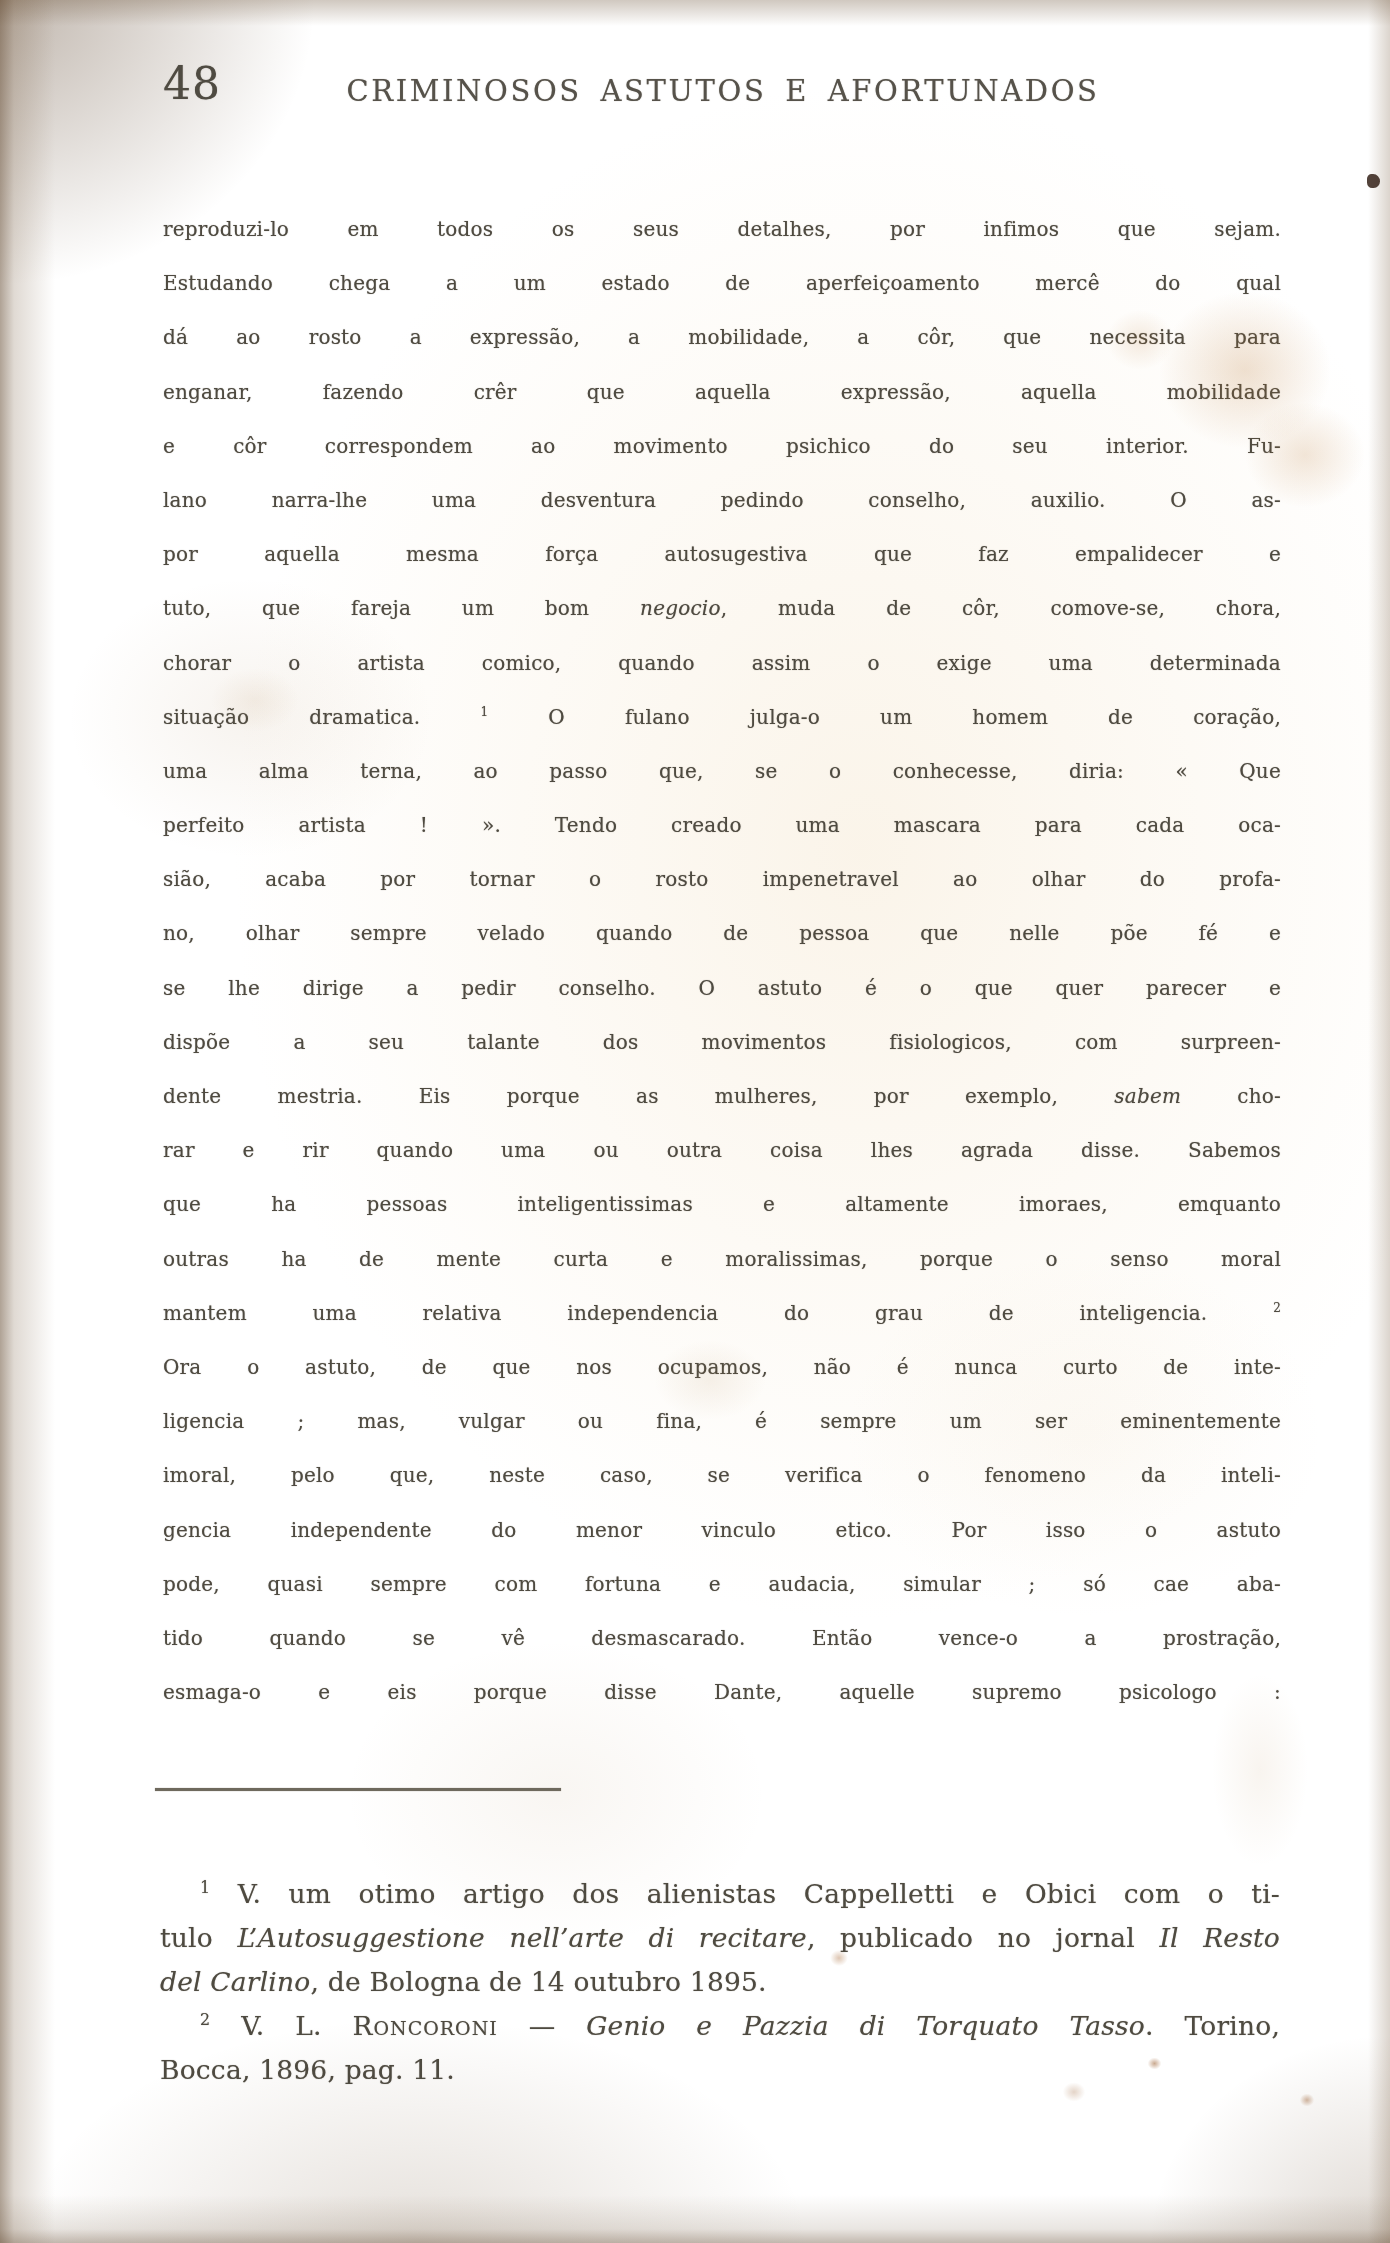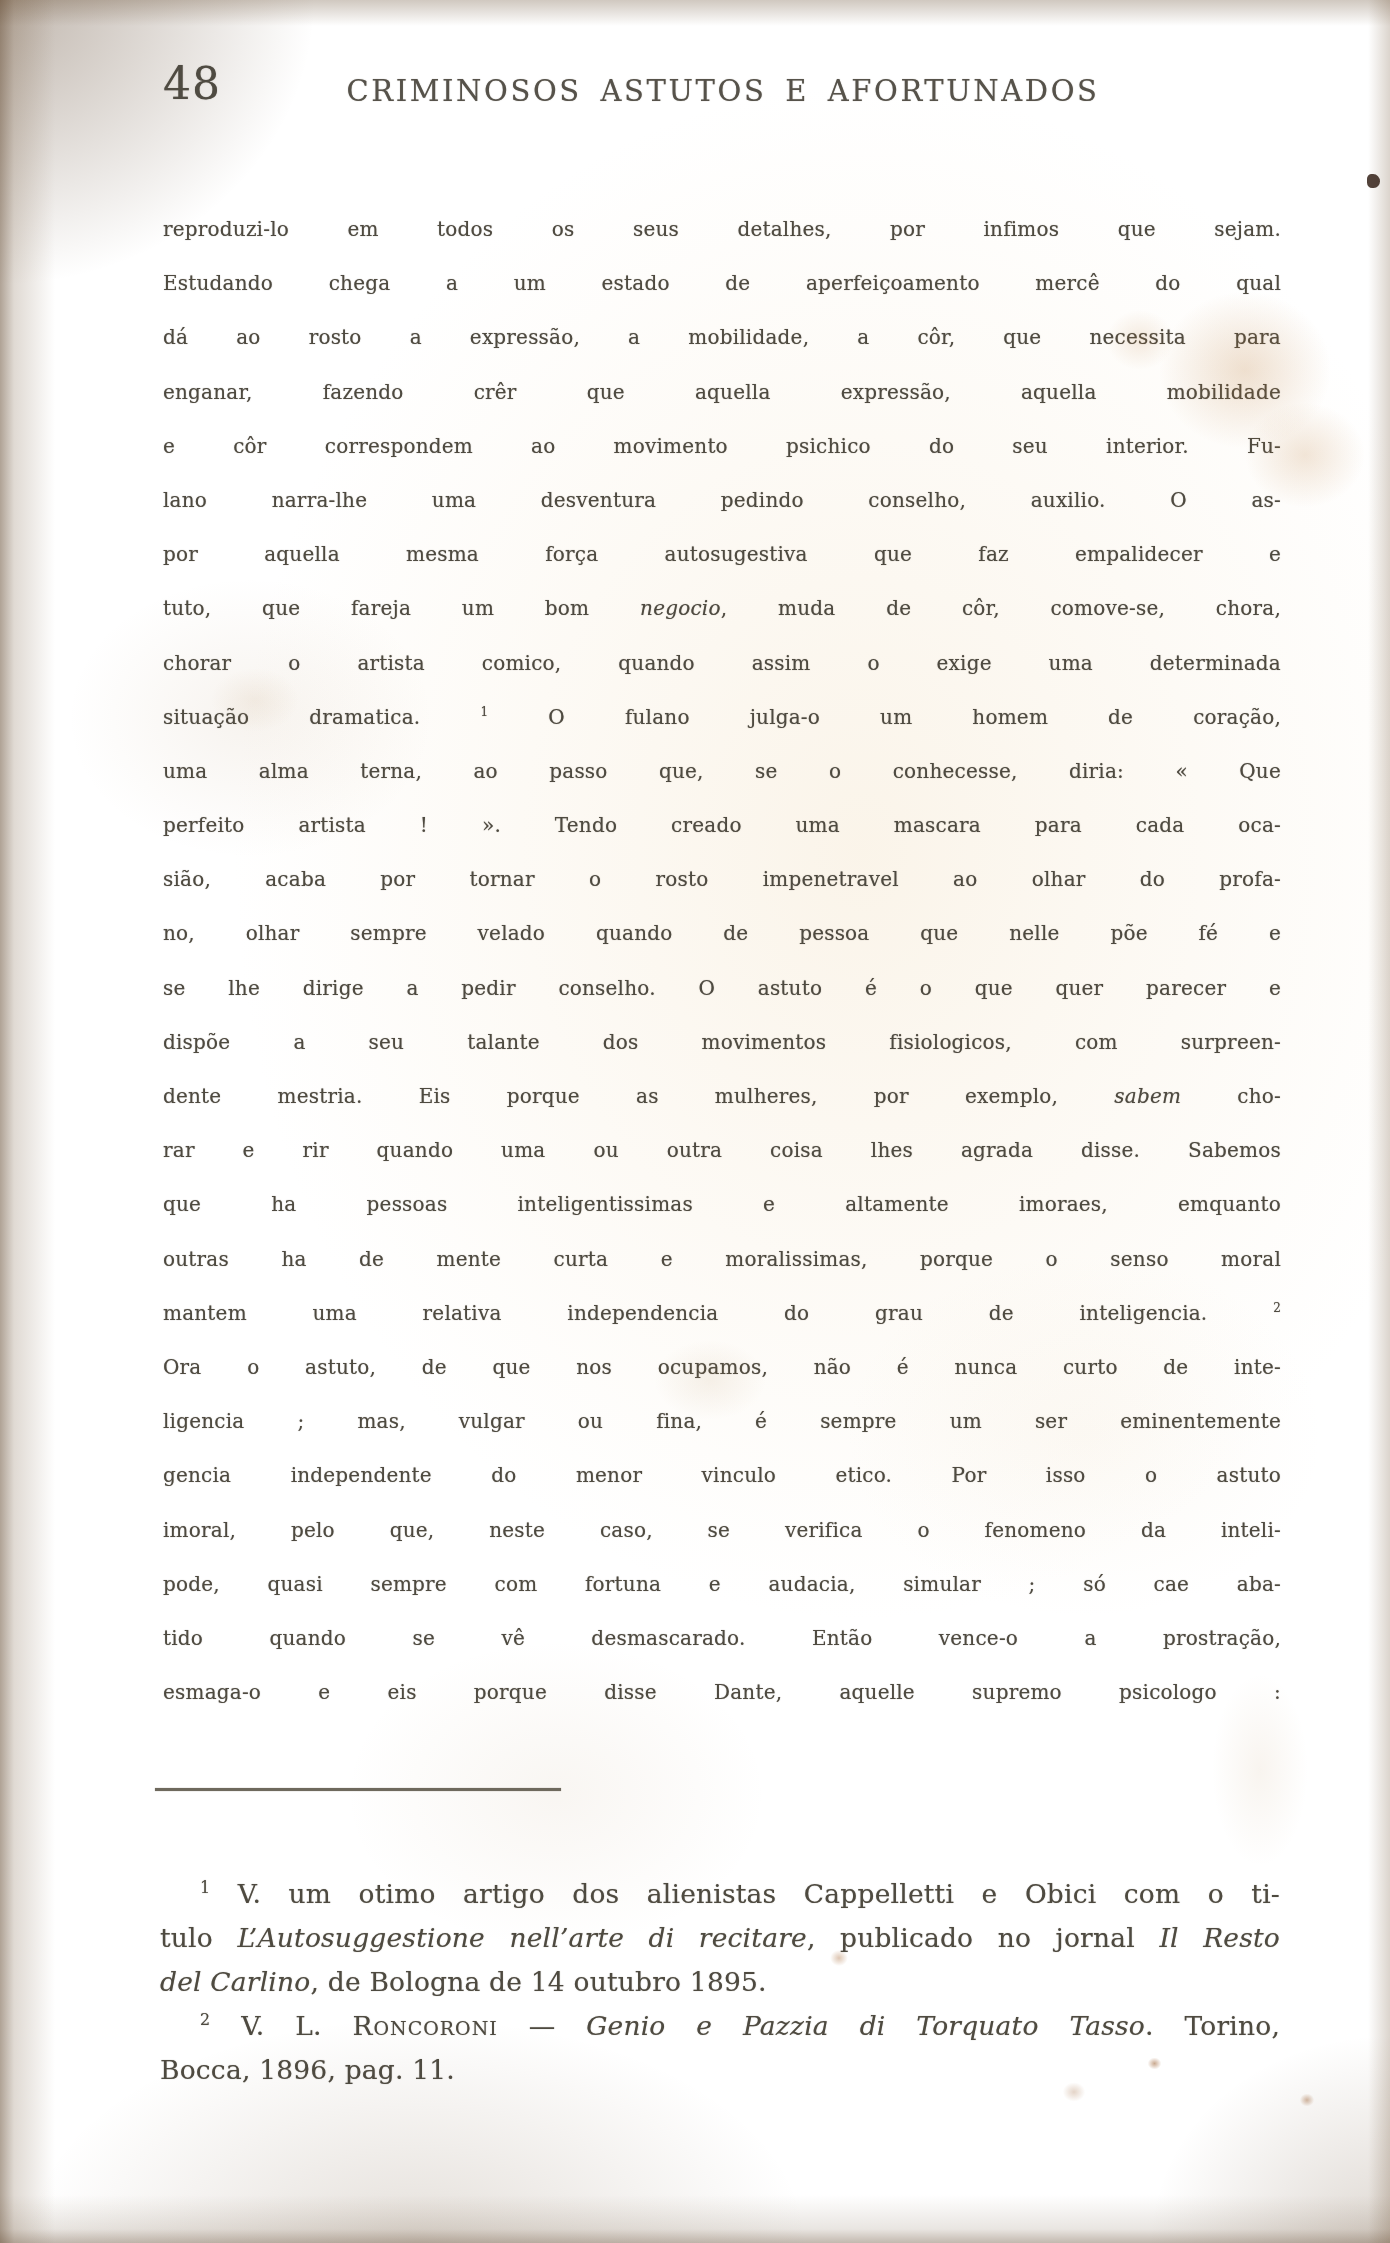--- a/index.html
+++ b/index.html
@@ -137,22 +137,22 @@
       <div class="tline"><span class="">no, olhar sempre velado quando de pessoa que nelle põe fé e</span></div>
       <div class="tline"><span class="">se lhe dirige a pedir conselho. O astuto é o que quer parecer e</span></div>
       <div class="tline"><span class="">dispõe a seu talante dos movimentos fisiologicos, com surpreen-</span></div>
       <div class="tline"><span class="">dente mestria. Eis porque as mulheres, por exemplo, </span><span class="it">sabem</span><span class=""> cho-</span></div>
       <div class="tline"><span class="">rar e rir quando uma ou outra coisa lhes agrada disse. Sabemos</span></div>
       <div class="tline"><span class="">que ha pessoas inteligentissimas e altamente imoraes, emquanto</span></div>
       <div class="tline"><span class="">outras ha de mente curta e moralissimas, porque o senso moral</span></div>
       <div class="tline"><span class="">mantem uma relativa independencia do grau de inteligencia. </span><span class="sup">2</span></div>
       <div class="tline"><span class="">Ora o astuto, de que nos ocupamos, não é nunca curto de inte-</span></div>
       <div class="tline"><span class="">ligencia ; mas, vulgar ou fina, é sempre um ser eminentemente</span></div>
+      <div class="tline"><span class="">imoral, pelo que, neste caso, se verifica o fenomeno da inteli-</span></div>
       <div class="tline"><span class="">gencia independente do menor vinculo etico. Por isso o astuto</span></div>
-      <div class="tline"><span class="">imoral, pelo que, neste caso, se verifica o fenomeno da inteli-</span></div>
       <div class="tline"><span class="">pode, quasi sempre com fortuna e audacia, simular ; só cae aba-</span></div>
       <div class="tline"><span class="">tido quando se vê desmascarado. Então vence-o a prostração,</span></div>
       <div class="tline"><span class="">esmaga-o e eis porque disse Dante, aquelle supremo psicologo :</span></div>
     </main>
 
   <div class="footnote-rule"></div>
 
   <section class="footnotes" id="footnote-lines">
       <div class="fline just ind"><span class="sup">1</span><span class=""> V. um otimo artigo dos alienistas Cappelletti e Obici com o ti-</span></div>
       <div class="fline just"><span class="">tulo </span><span class="it">L’Autosuggestione nell’arte di recitare</span><span class="">, publicado no jornal </span><span class="it">Il Resto</span></div>

